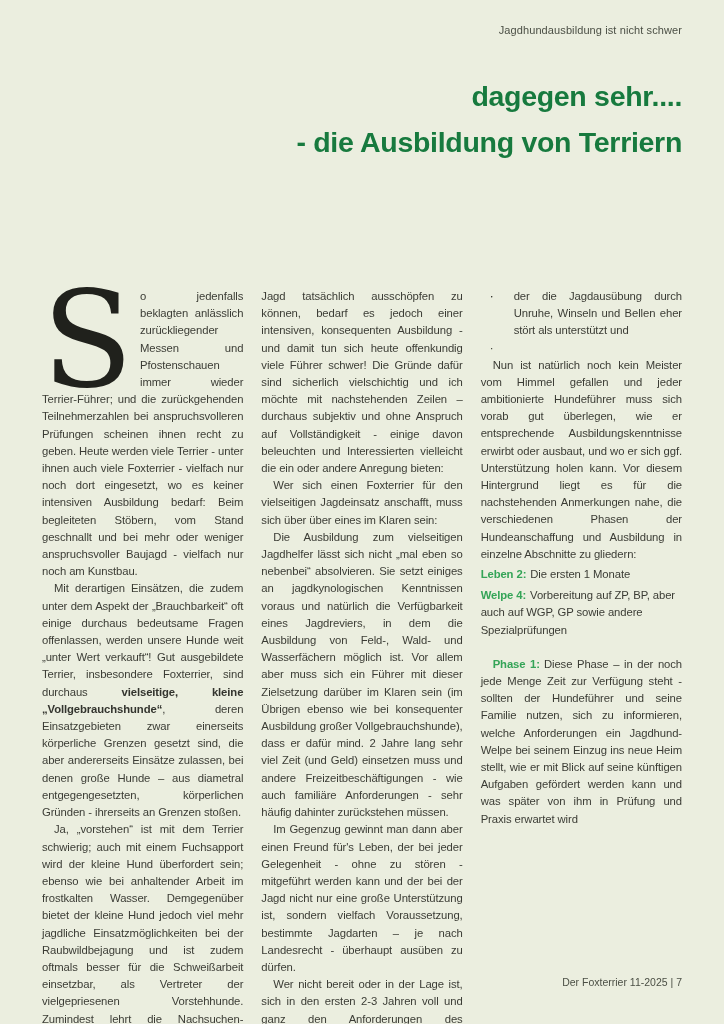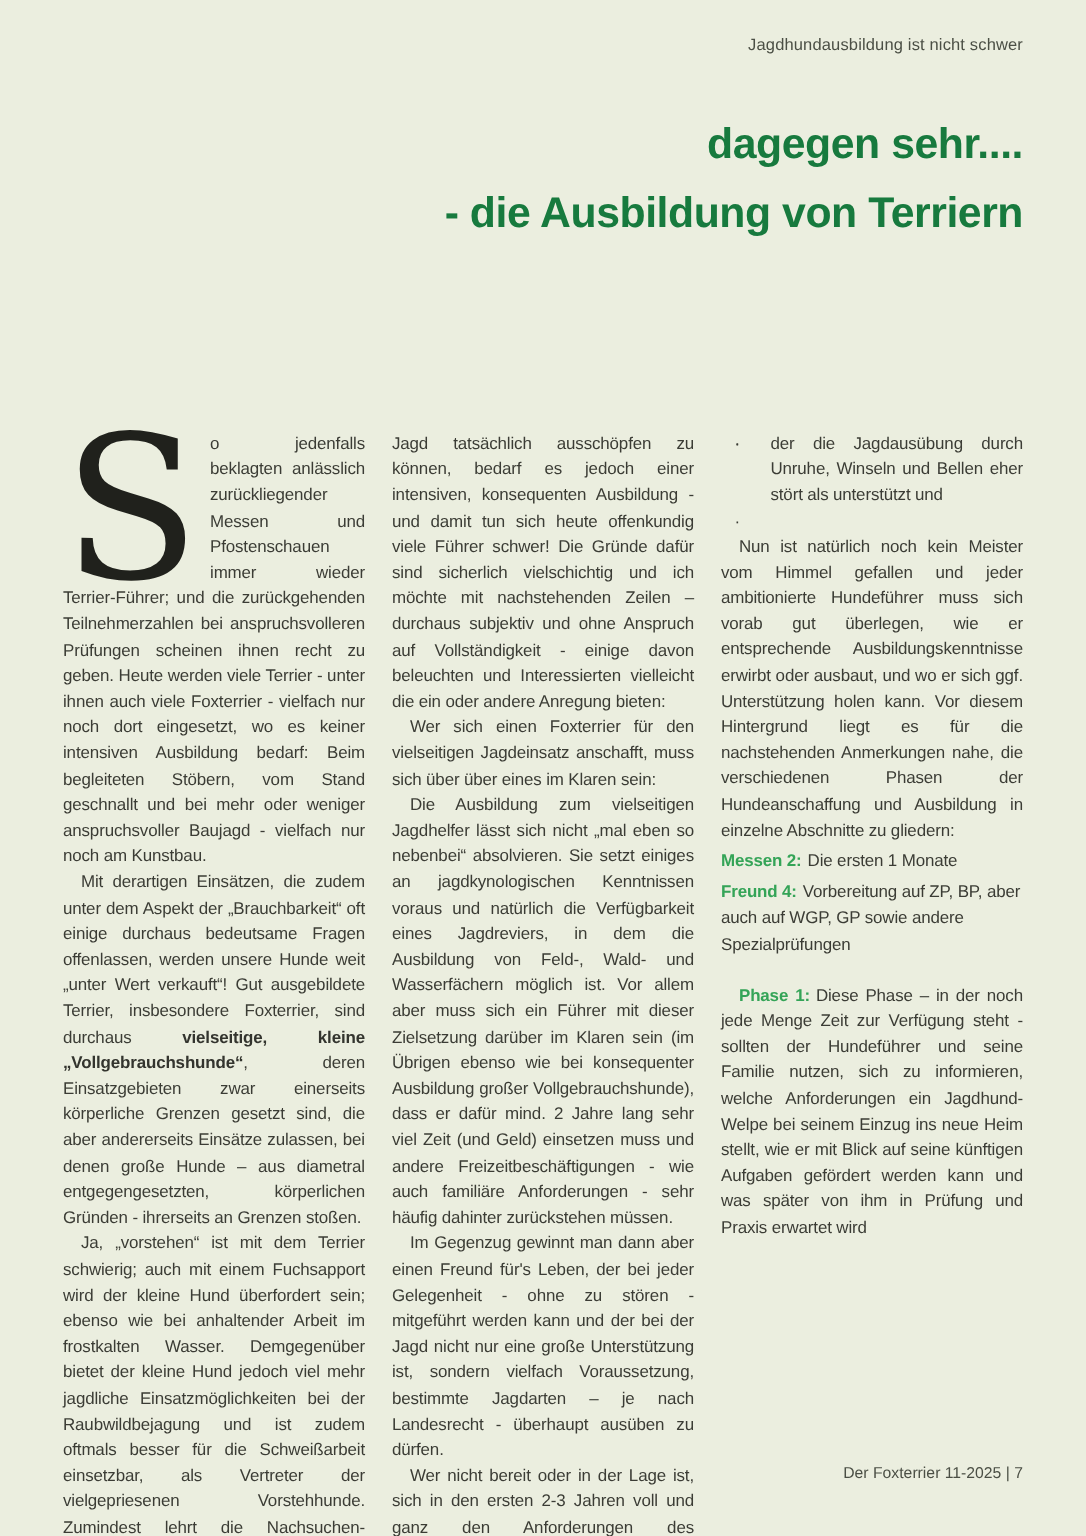--- a/index.html
+++ b/index.html
@@ -83,22 +83,22 @@
       <p class="indent">Wer nicht bereit oder in der Lage ist, sich in den ersten 2-3 Jahren voll und ganz den Anforderungen des heranwachsenden Jagdhelfers unterzuordnen, der wird häufig einen Hund haben, der</p>
     </div>
 
     <div class="col">
       <p class="bullet-item"><span class="bullet-dot">·</span></p>
       <p class="bullet-item"><span class="bullet-dot">·</span><span>der die Jagdausübung durch Unruhe, Winseln und Bellen eher stört als unterstützt und</span></p>
       <p class="bullet-item"><span class="bullet-dot">·</span></p>
 
       <p class="indent spacer-after">Nun ist natürlich noch kein Meister vom Himmel gefallen und jeder ambitionierte Hundeführer muss sich vorab gut überlegen, wie er entsprechende Ausbildungskenntnisse erwirbt oder ausbaut, und wo er sich ggf. Unterstützung holen kann. Vor diesem Hintergrund liegt es für die nachstehenden Anmerkungen nahe, die verschiedenen Phasen der Hundeanschaffung und Ausbildung in einzelne Abschnitte zu gliedern:</p>
 
-      <p class="phase-item"><span class="phase-label">Messen 2:</span><span>Die ersten 1 Monate</span></p>
-      <p class="phase-item"><span class="phase-label">Freund 4:</span><span>Vorbereitung auf ZP, BP, aber auch auf WGP, GP sowie andere Spezialprüfungen</span></p>
+      <p class="phase-item"><span class="phase-label">Leben 2:</span><span>Die ersten 1 Monate</span></p>
+      <p class="phase-item"><span class="phase-label">Welpe 4:</span><span>Vorbereitung auf ZP, BP, aber auch auf WGP, GP sowie andere Spezialprüfungen</span></p>
 
       <p class="indent spacer-after"><span class="phase-label">Phase 1:</span><span>Diese Phase – in der noch jede Menge Zeit zur Verfügung steht - sollten der Hundeführer und seine Familie nutzen, sich zu informieren, welche Anforderungen ein Jagdhund-Welpe bei seinem Einzug ins neue Heim stellt, wie er mit Blick auf seine künftigen Aufgaben gefördert werden kann und was später von ihm in Prüfung und Praxis erwartet wird</span></p>
     </div>
 
   </div>
 
   <div class="footer">Der Foxterrier 11-2025 | 7</div>
 
 </div>
 

